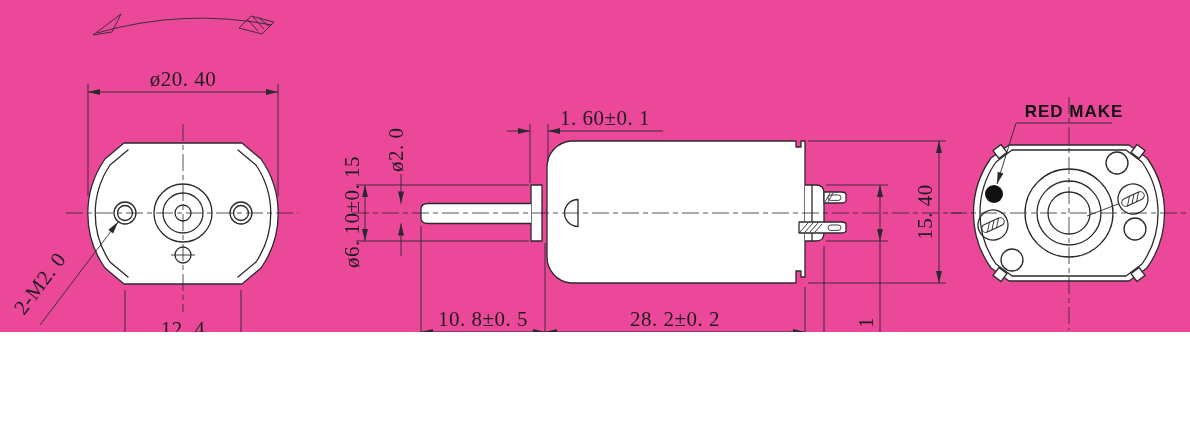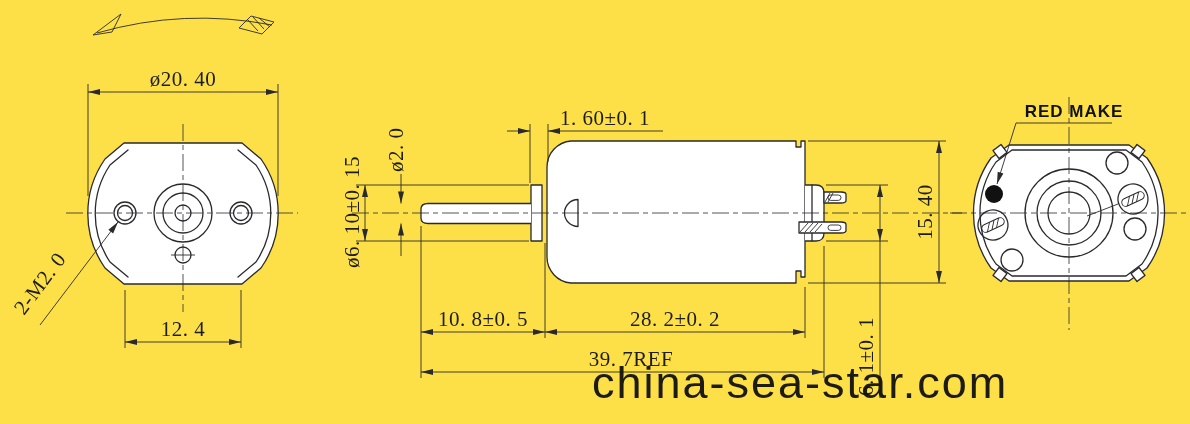--- a/index.html
+++ b/index.html
@@ -1,16 +1,16 @@
 <!DOCTYPE html>
 <html><head>
 <meta charset="utf-8">
 <style>
   html,body { margin:0; padding:0; background:#ffffff; }
-  .canvas { width:1190px; height:424px; background:#fde047; position:relative; overflow:hidden; }
+  .canvas { width:1190px; height:332px; background:#ec4899; position:relative; overflow:hidden; }
   svg { display:block; }
   .obj  { stroke:#2a2a2e; stroke-width:1.3; fill:none; stroke-linejoin:round; stroke-linecap:round; }
   .objf { stroke:#2a2a2e; stroke-width:1.3; fill:#ffffff; stroke-linejoin:round; }
   .thin { stroke:#2a2a2e; stroke-width:0.9; fill:none; }
   .cl   { stroke:#2a2a2e; stroke-width:0.8; fill:none; stroke-dasharray:17 4 5 4; }
   .dim  { font-family:"Liberation Serif","DejaVu Serif",serif; font-size:21px; fill:#1d1d20; letter-spacing:0.5px; }
   .lbl  { font-family:"Liberation Sans","DejaVu Sans",sans-serif; font-size:17px; font-weight:bold; fill:#111; letter-spacing:1px; }
   .wm   { font-family:"Liberation Sans","DejaVu Sans",sans-serif; font-size:45px; fill:#121212; letter-spacing:2px; opacity:0.95; }
   .mid  { text-anchor:middle; }
 </style>

